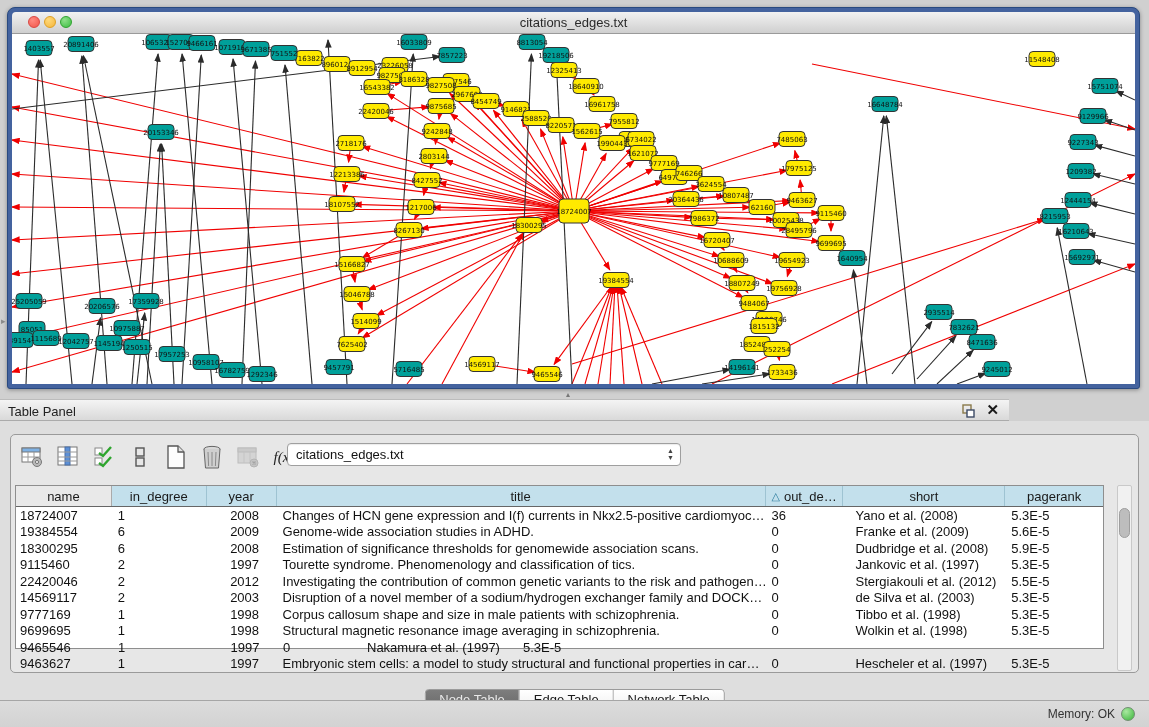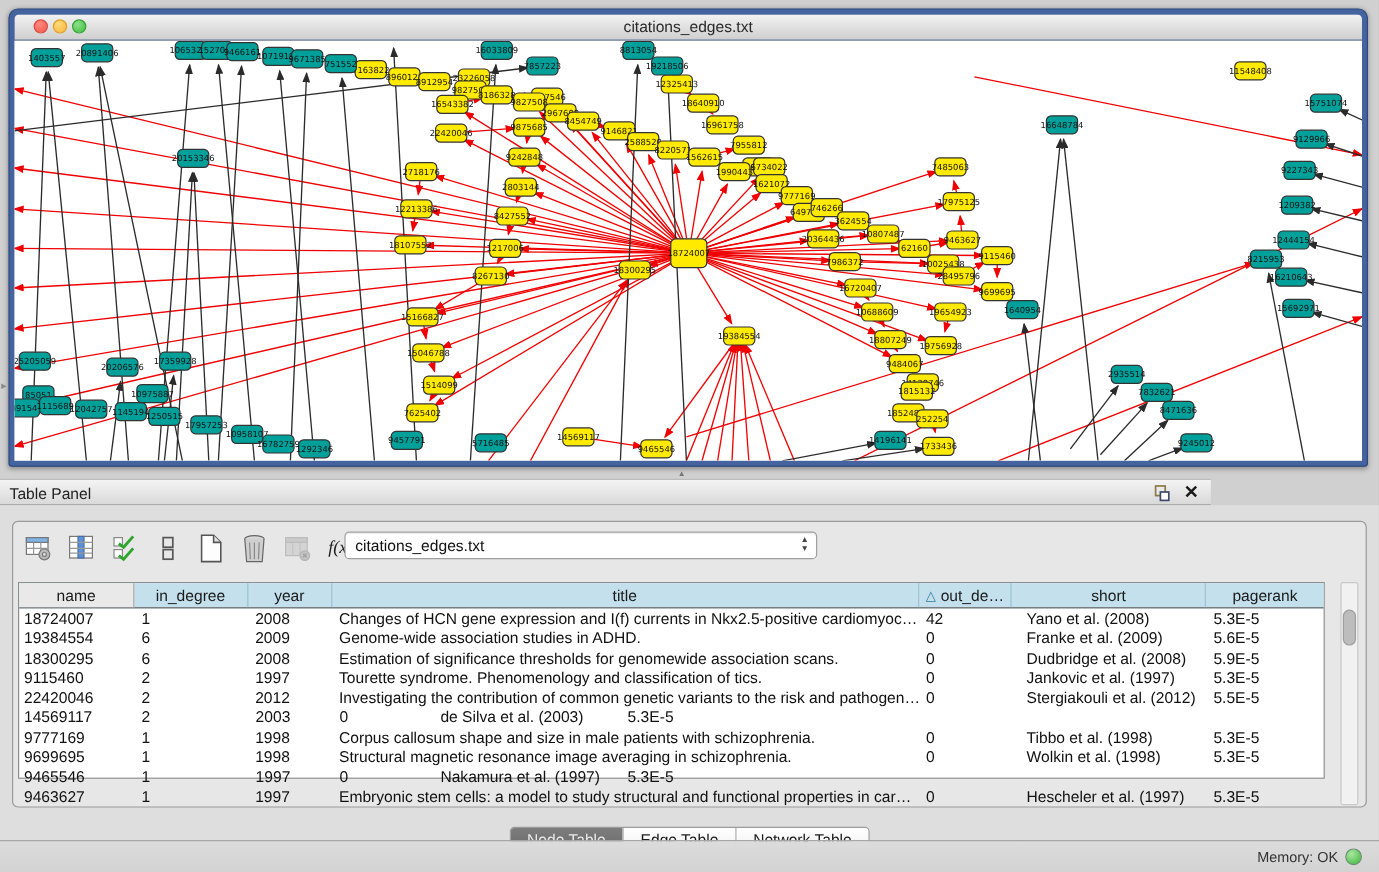--- a/index.html
+++ b/index.html
@@ -52,21 +52,21 @@
   #table-wrap { position:absolute; left:4px; top:50px; width:1089px; height:164px;
     background:#fff; border:1px solid #8e8e8e; font-size:13px; }
   #hdr-row { display:flex; height:21px; background:#c3e0ec; border-bottom:1px solid #666; }
   .th { display:flex; align-items:center; justify-content:center; border-right:1px solid #9ec3d2;
     color:#1a1a1a; overflow:hidden; white-space:nowrap; }
   .th:last-child { border-right:none; }
   .th.col0 { background:#e9e9e9; border-right:1px solid #aaa; }
   .sort { color:#2e7d9e; margin-right:4px; font-size:11px; }
   .tr { display:flex; height:16.5px; align-items:center; }
   .td { overflow:hidden; white-space:nowrap; color:#111; }
-  .col0 { width:96px; }  .col1 { width:95px; }  .col2 { width:70px; }
+  .col0 { width:96px; }  .col1 { width:95px; }  .col2 { width:70px;text-align:center; }
   .col3 { width:490px; } .col4 { width:78px; }  .col5 { width:162px; } .col6 { width:98px; }
   .td.col0 { padding-left:4px; } .td.col1 { padding-left:6px; } .td.col2 { padding-left:6px; }
   .td.col3 { padding-left:6px; } .td.col4 { padding-left:6px; } .td.col5 { padding-left:12px; }
   .td.col6 { padding-left:6px; }
   #vscroll { position:absolute; right:6px; top:50px; width:15px; height:186px; background:#f1f1f1;
     border:1px solid #c9c9c9; border-radius:2px; }
   #vthumb { position:absolute; left:1px; top:22px; width:11px; height:30px; background:#bdbdbd;
     border:1px solid #9e9e9e; border-radius:6px; }
 
   
@@ -825,21 +825,21 @@
           <div class="th col4"><span class="sort">△</span>out_de…</div>
           <div class="th col5">short</div>
           <div class="th col6">pagerank</div>
         </div>
       <div id="tbody">
           <div class="tr">
             <div class="td col0">18724007</div>
             <div class="td col1">1</div>
             <div class="td col2">2008</div>
             <div class="td col3">Changes of HCN gene expression and I(f) currents in Nkx2.5-positive cardiomyoc…</div>
-            <div class="td col4">42</div>
+            <div class="td col4">36</div>
             <div class="td col5">Yano et al. (2008)</div>
             <div class="td col6">5.3E-5</div>
           </div>
           <div class="tr">
             <div class="td col0">19384554</div>
             <div class="td col1">6</div>
             <div class="td col2">2009</div>
             <div class="td col3">Genome-wide association studies in ADHD.</div>
             <div class="td col4">0</div>
             <div class="td col5">Franke et al. (2009)</div>
@@ -869,20 +869,21 @@
             <div class="td col2">2012</div>
             <div class="td col3">Investigating the contribution of common genetic variants to the risk and pathogen…</div>
             <div class="td col4">0</div>
             <div class="td col5">Stergiakouli et al. (2012)</div>
             <div class="td col6">5.5E-5</div>
           </div>
           <div class="tr">
             <div class="td col0">14569117</div>
             <div class="td col1">2</div>
             <div class="td col2">2003</div>
+            <div class="td col3">Disruption of a novel member of a sodium/hydrogen exchanger family and DOCK…</div>
             <div class="td col4">0</div>
             <div class="td col5">de Silva et al. (2003)</div>
             <div class="td col6">5.3E-5</div>
           </div>
           <div class="tr">
             <div class="td col0">9777169</div>
             <div class="td col1">1</div>
             <div class="td col2">1998</div>
             <div class="td col3">Corpus callosum shape and size in male patients with schizophrenia.</div>
             <div class="td col4">0</div>

